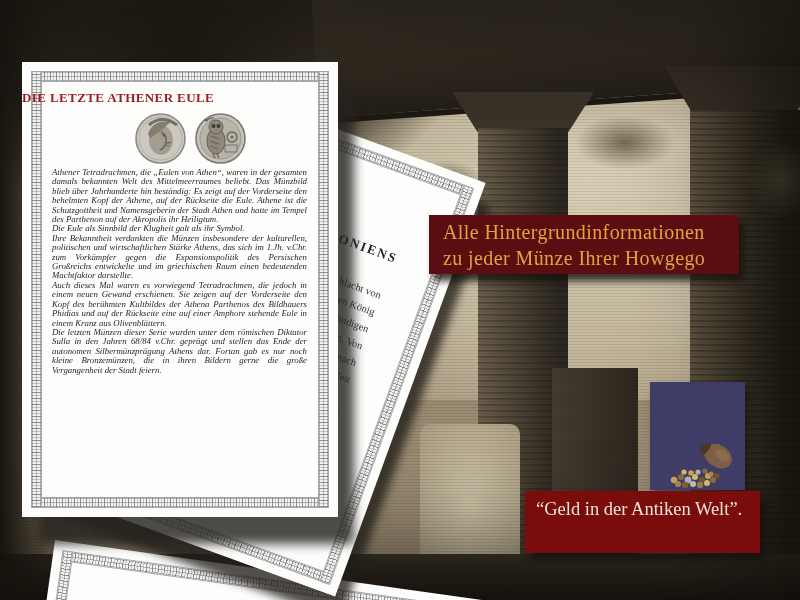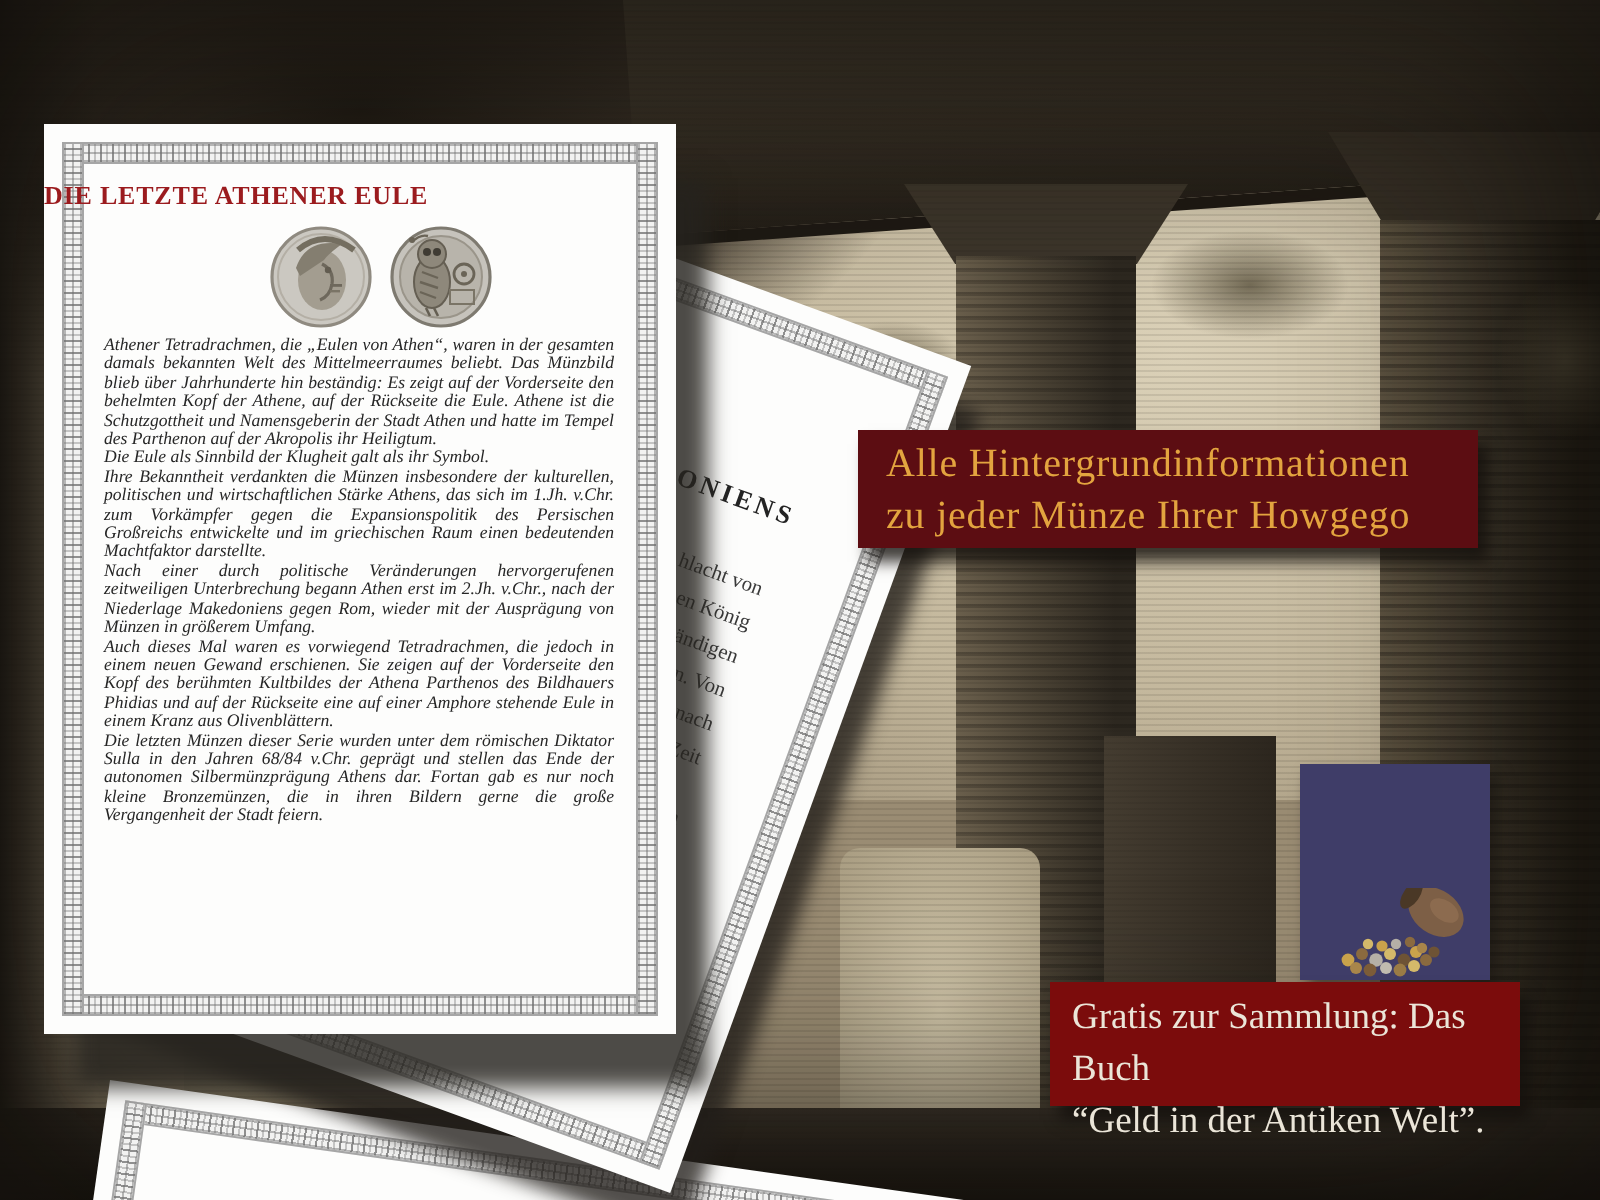--- a/index.html
+++ b/index.html
@@ -181,21 +181,20 @@
         <path d="M12,9 q4,-4 8,-3" fill="none" stroke="#6a6457" stroke-width="1.2"></path>
         <circle cx="12" cy="8" r="1.5" fill="#6a6457"></circle>
         <rect x="31" y="33" width="12" height="7" fill="none" stroke="#7a7466" stroke-width="1"></rect>
       </svg>
     </div>
 
     <div class="body">
       <p>Athener Tetradrachmen, die „Eulen von Athen“, waren in der gesamten damals bekannten Welt des Mittelmeerraumes beliebt. Das Münzbild blieb über Jahrhunderte hin beständig: Es zeigt auf der Vorderseite den behelmten Kopf der Athene, auf der Rückseite die Eule. Athene ist die Schutzgottheit und Namensgeberin der Stadt Athen und hatte im Tempel des Parthenon auf der Akropolis ihr Heiligtum.</p>
       <p>Die Eule als Sinnbild der Klugheit galt als ihr Symbol.</p>
       <p>Ihre Bekanntheit verdankten die Münzen insbesondere der kulturellen, politischen und wirtschaftlichen Stärke Athens, das sich im 1.Jh. v.Chr. zum Vorkämpfer gegen die Expansionspolitik des Persischen Großreichs entwickelte und im griechischen Raum einen bedeutenden Machtfaktor darstellte.</p>
-      <p>Nach einer durch politische Veränderungen hervorgerufenen zeitweiligen Unterbrechung begann Athen erst im 2.Jh. v.Chr., nach der Niederlage Makedoniens gegen Rom, wieder mit der Ausprägung von Münzen in größerem Umfang.</p>
       <p>Auch dieses Mal waren es vorwiegend Tetradrachmen, die jedoch in einem neuen Gewand erschienen. Sie zeigen auf der Vorderseite den Kopf des berühmten Kultbildes der Athena Parthenos des Bildhauers Phidias und auf der Rückseite eine auf einer Amphore stehende Eule in einem Kranz aus Olivenblättern.</p>
       <p>Die letzten Münzen dieser Serie wurden unter dem römischen Diktator Sulla in den Jahren 68/84 v.Chr. geprägt und stellen das Ende der autonomen Silbermünzprägung Athens dar. Fortan gab es nur noch kleine Bronzemünzen, die in ihren Bildern gerne die große Vergangenheit der Stadt feiern.</p>
     </div>
   </div>
 
   <div class="book">
     <svg class="book-bottom" width="95" height="46" viewBox="0 0 95 46">
       <rect x="0" y="0" width="95" height="46" fill="#3f3d68"></rect>
       <g transform="rotate(35 68 12)">
         <ellipse cx="68" cy="12" rx="15" ry="11" fill="#7d5f46"></ellipse>
@@ -224,17 +223,16 @@
       </g>
     </svg>
   </div>
 
   <div class="banner banner-info">
     <div>Alle Hintergrundinformationen</div>
     <div>zu jeder Münze Ihrer Howgego</div>
   </div>
 
   <div class="banner banner-gratis">
-    <div>Gratis zur Sammlung: Das Buch</div>
     <div>“Geld in der Antiken Welt”.</div>
   </div>
 
 </div>
 
 </body></html>

